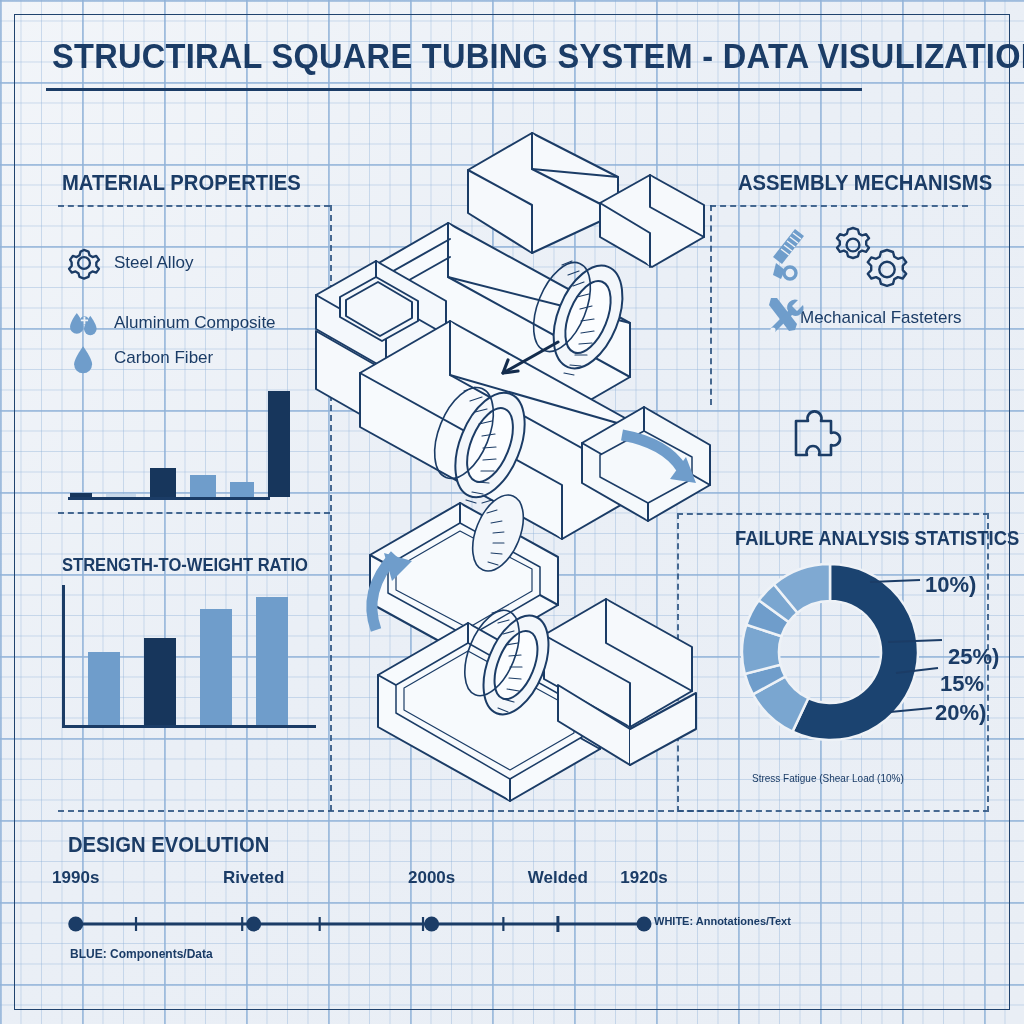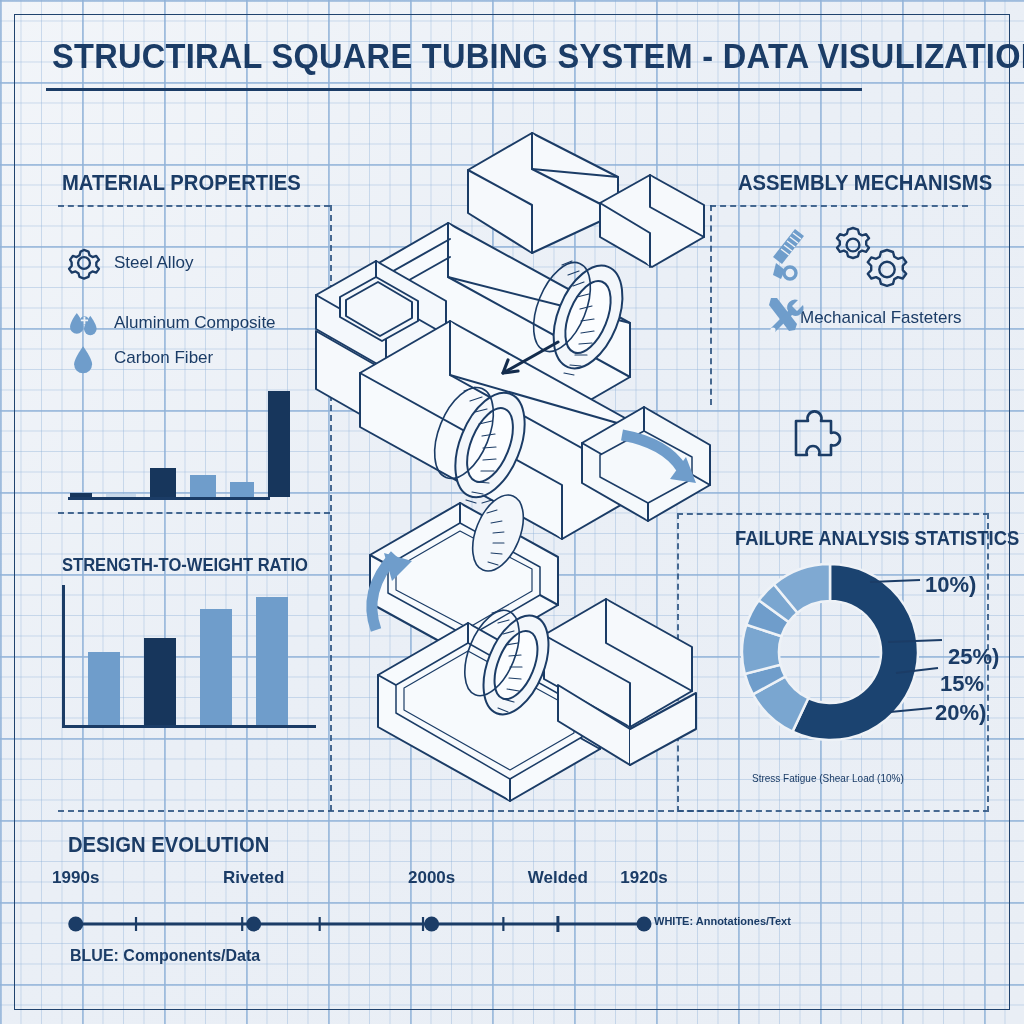--- a/index.html
+++ b/index.html
@@ -102,21 +102,21 @@
     position:absolute;color:#1b3c66;font-size:17px;font-weight:bold;
     font-family:"Liberation Sans Narrow","Liberation Sans",sans-serif;white-space:nowrap;
     transform:translateX(-50%);
   }
   
   #legend-white{
     position:absolute;left:654px;top:915px;color:#1b3c66;font-size:11px;font-weight:bold;
     font-family:"Liberation Sans Narrow","Liberation Sans",sans-serif;white-space:nowrap;
   }
   #legend-blue{
-    position:absolute;left:70px;top:947px;color:#1b3c66;font-size:16px;font-weight:bold;
+    position:absolute;left:70px;top:947px;color:#1b3c66;font-size:12px;font-weight:bold;
     font-family:"Liberation Sans Narrow","Liberation Sans",sans-serif;white-space:nowrap;
   }
   
   #illustration{position:absolute;left:300px;top:125px;width:420px;height:680px;}
 </style>
 </head>
 <body>
 
 <div class="page">
 

